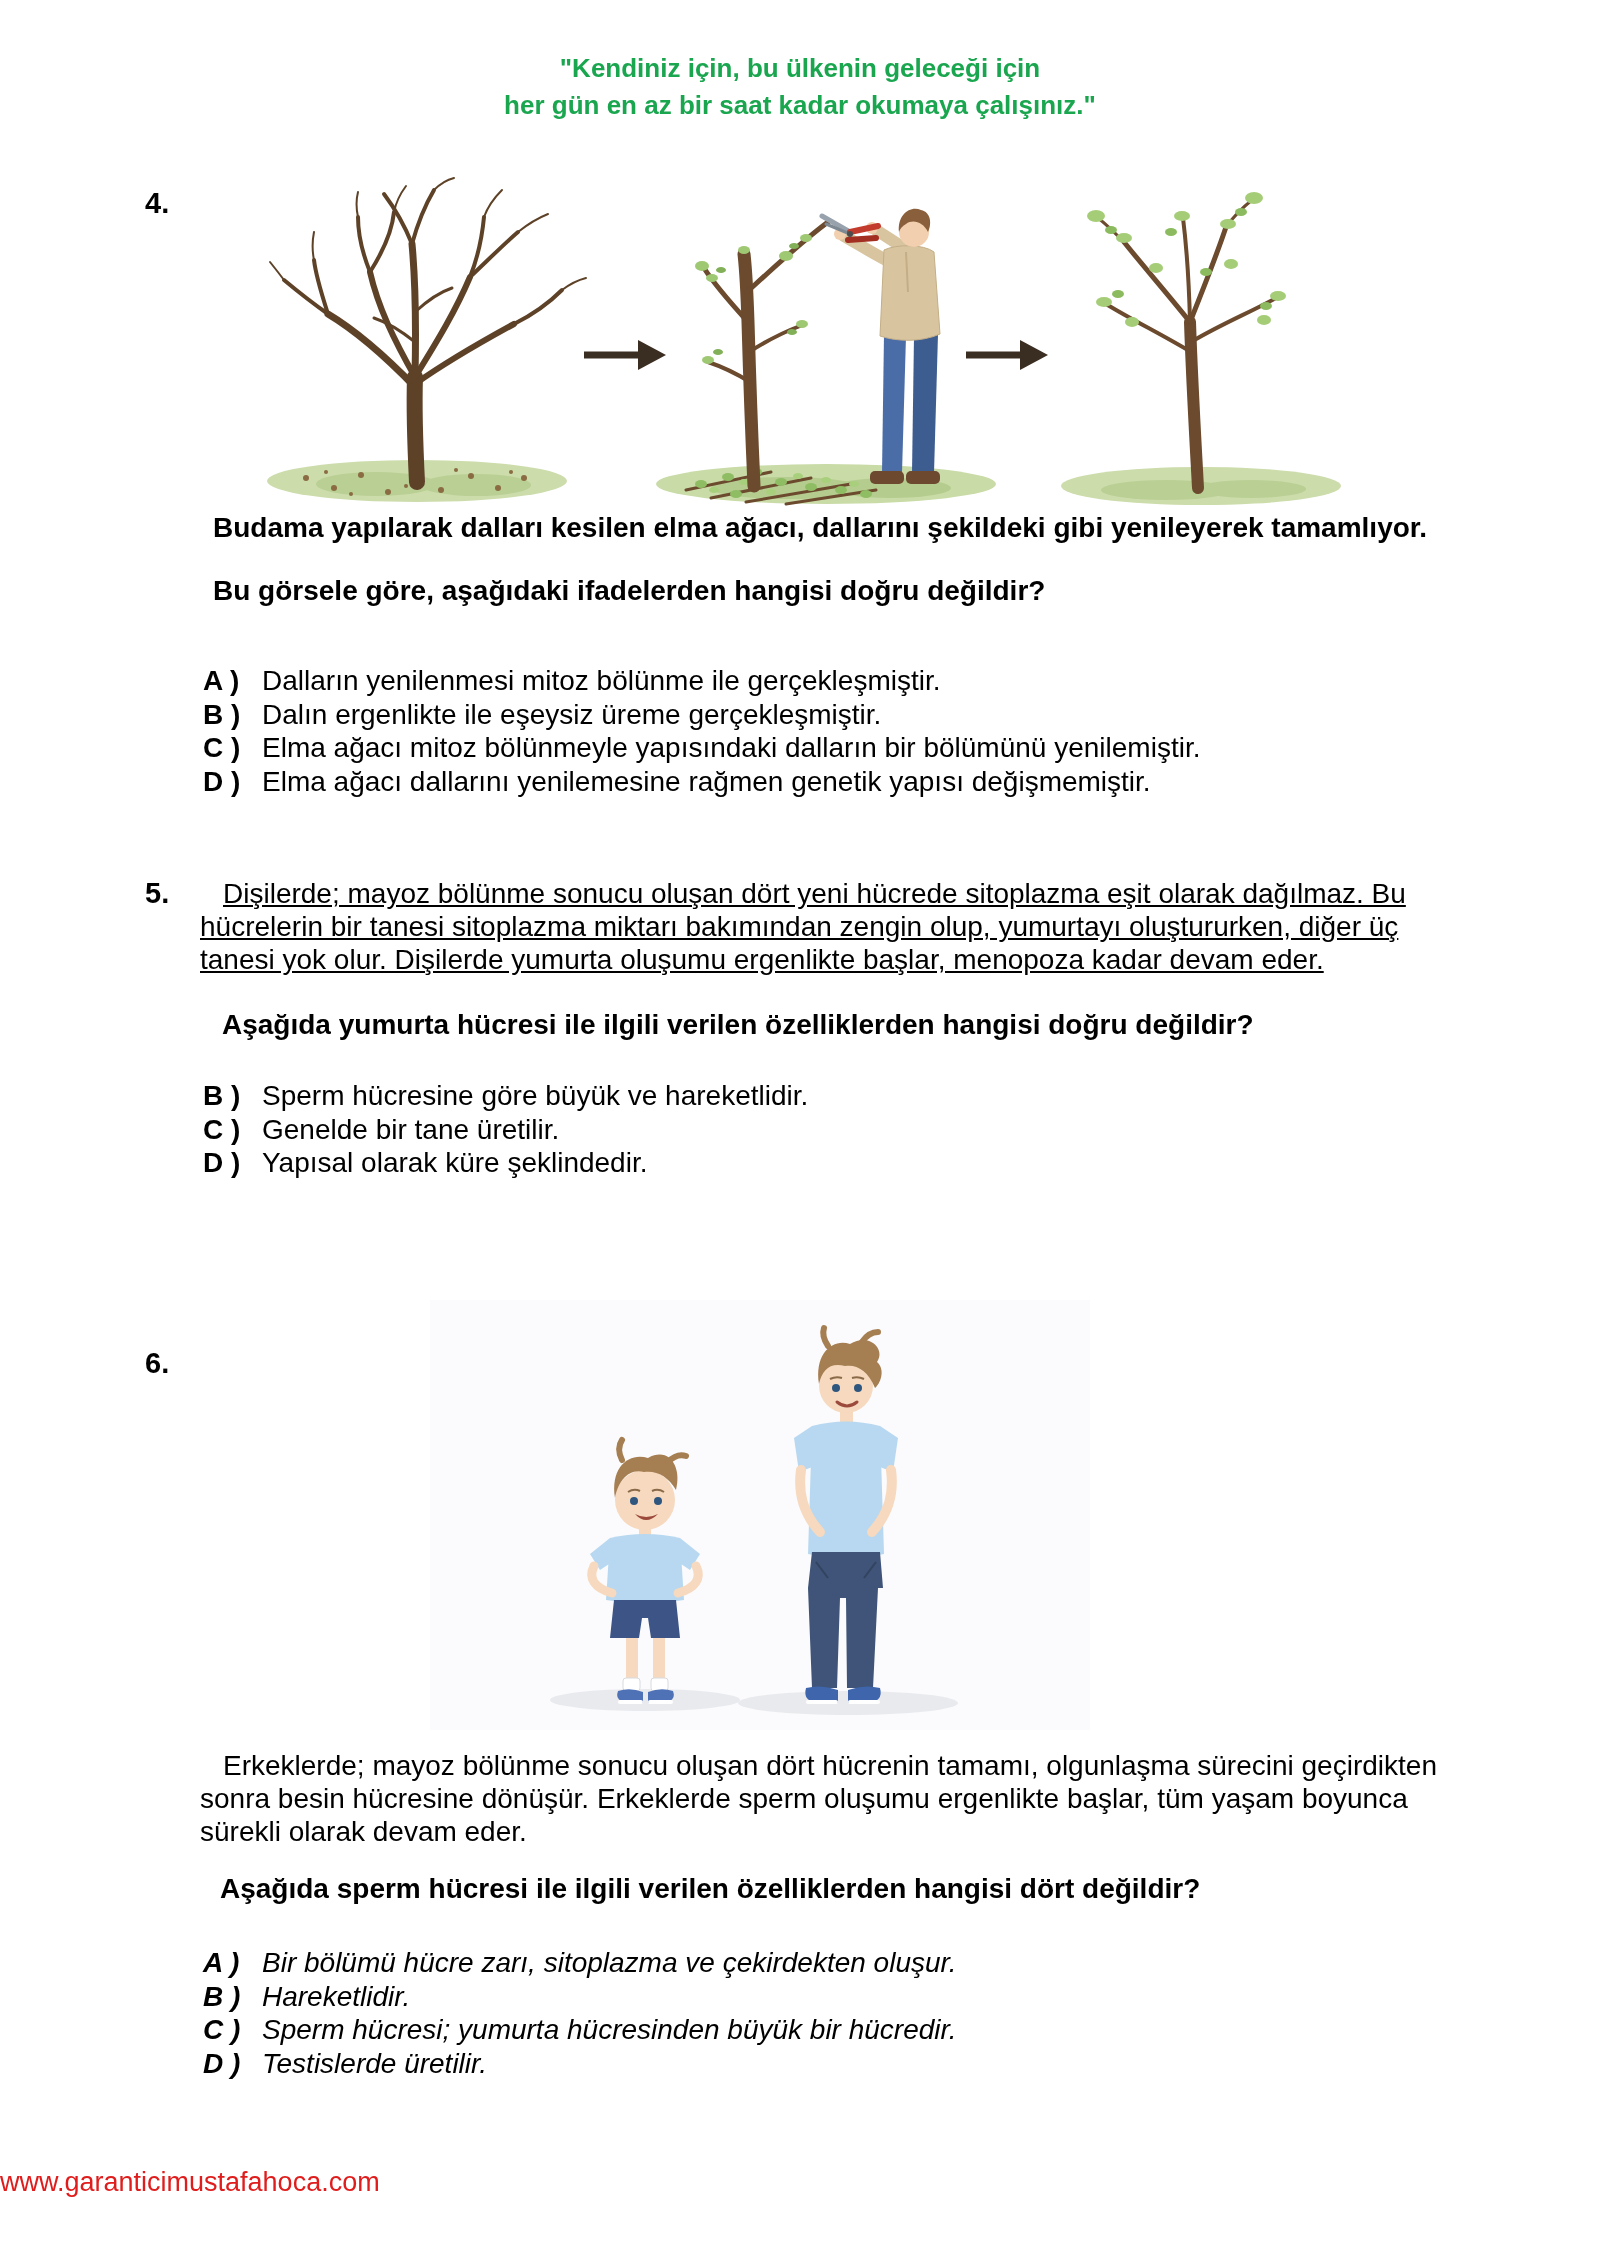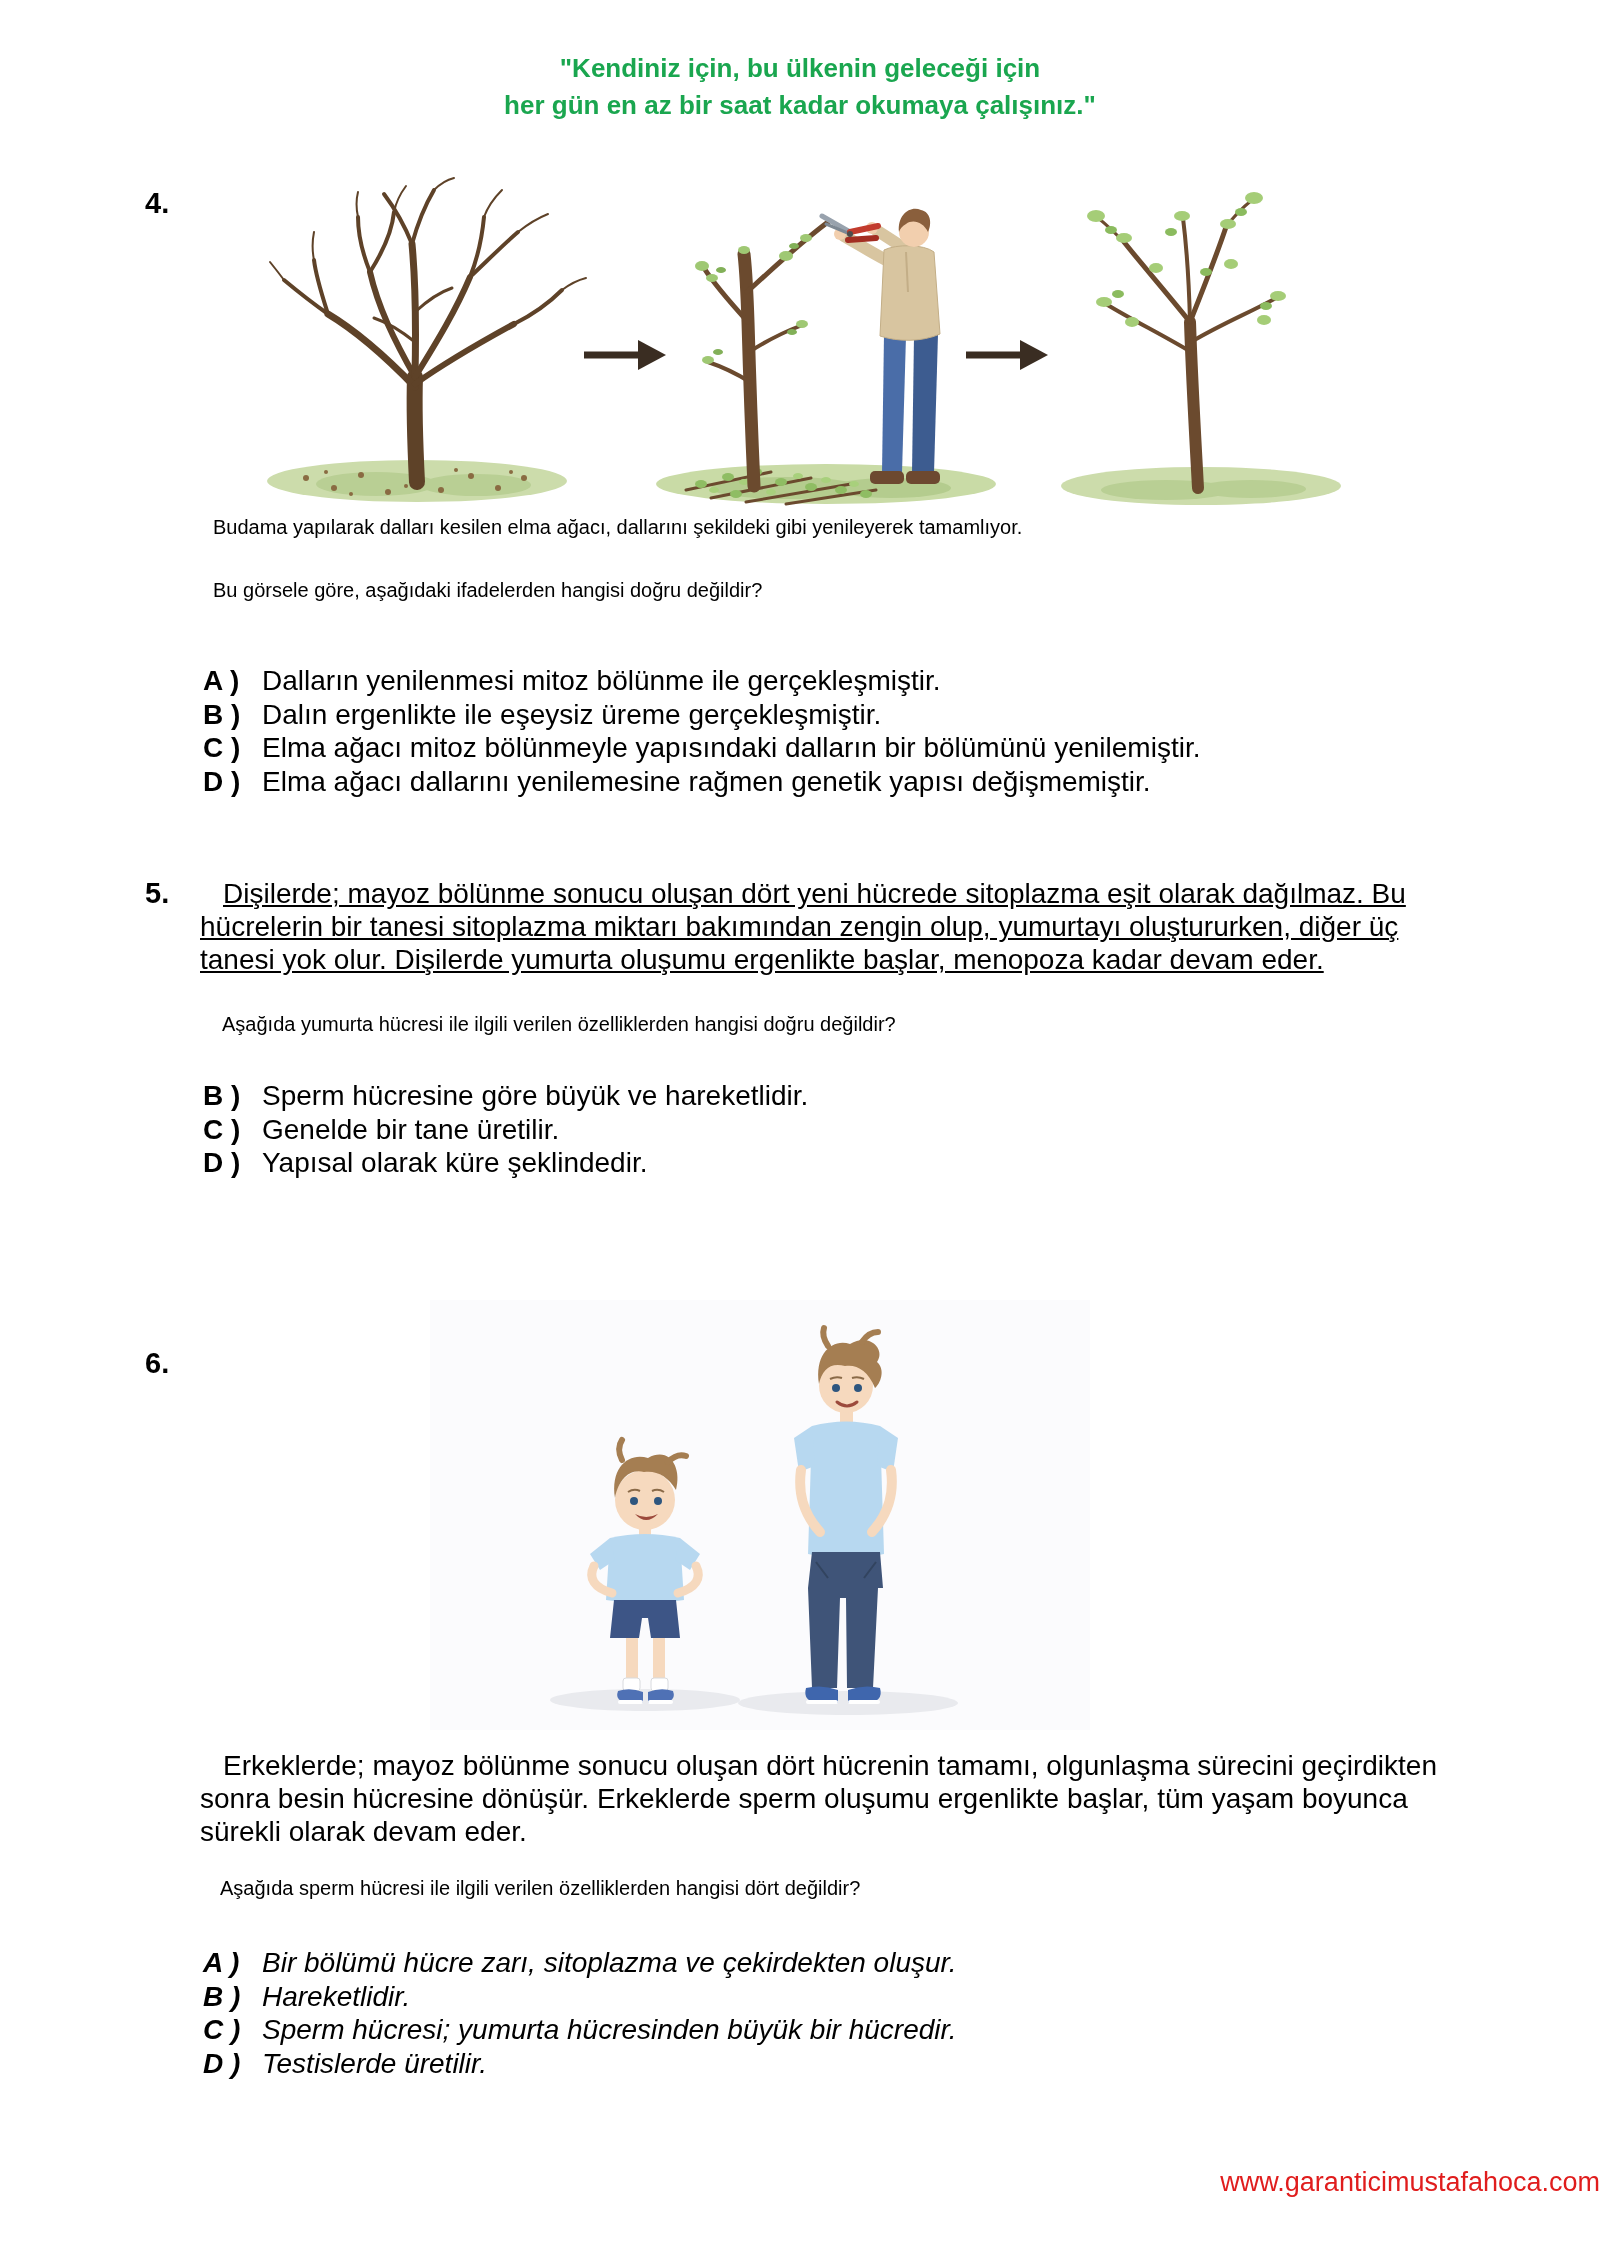--- a/index.html
+++ b/index.html
@@ -6,29 +6,29 @@
   .page{
     position:relative;width:1600px;height:2262px;background:#ffffff;
     font-family:"Liberation Sans","DejaVu Sans",sans-serif;color:#000;
     overflow:hidden;
   }
   .hdr{
     position:absolute;top:50px;left:0;width:1600px;text-align:center;
     font-weight:bold;font-size:26px;line-height:37px;
   }
   .qnum{position:absolute;font-weight:bold;font-size:29px;line-height:33px;}
-  .tline{position:absolute;font-size:20px;line-height:33px;white-space:nowrap;}
+  .tline{position:absolute;font-size:28px;line-height:33px;white-space:nowrap;font-weight:bold;}
   .body-block{position:absolute;font-size:28px;line-height:33px;}
   .body-block .bl{white-space:nowrap;}
   .body-block .bl.first{text-indent:23px;}
   .opts{position:absolute;font-size:28px;line-height:33.5px;}
   .opt{white-space:nowrap;}
   .opt .letter{display:inline-block;width:59px;font-weight:bold;}
   .footer{
-    position:absolute;top:2166px;left:0;width:1600px;text-align:right;
+    position:absolute;top:2166px;left:0;width:1600px;text-align:left;
     font-size:27px;line-height:33px;
   }
   .illus{position:absolute;}
 </style>
 </head>
 <body>
 
 <div class="page">
 
   <div class="hdr" style="color: rgb(26, 166, 79);">

